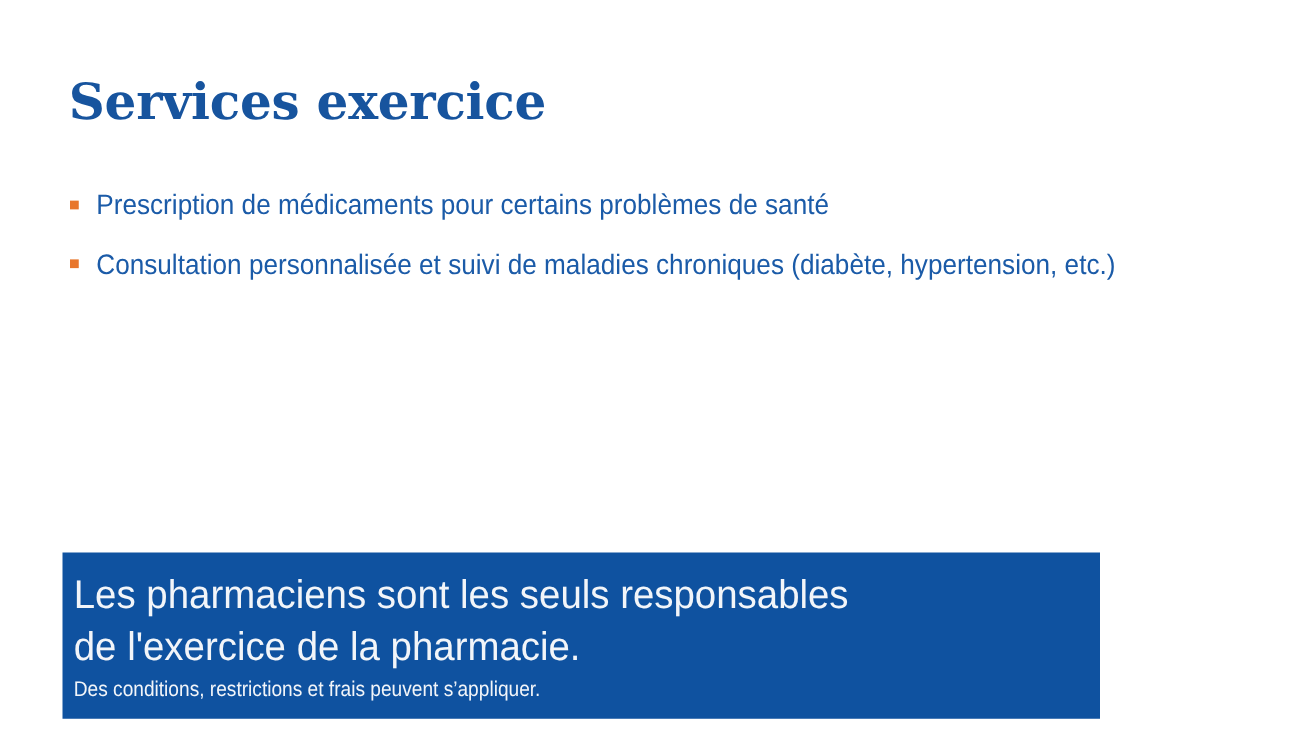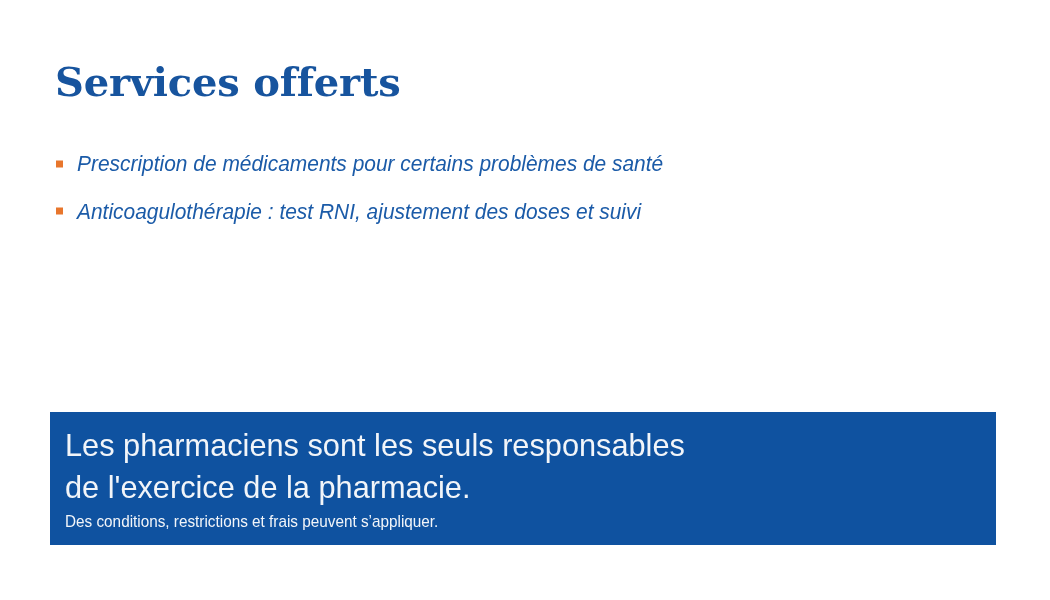--- a/index.html
+++ b/index.html
@@ -36,21 +36,20 @@
 
   
   .bullet-list {
     position: absolute;
     left: 55px;
     top: 140px;
     width: 980px;
     margin: 0;
     padding: 0;
     list-style: none;
-    font-style: italic;
   }
   .bullet-item {
     position: relative;
     padding-left: 22px;
     height: 47.5px;
     display: flex;
     align-items: center;
   }
   .bullet-marker {
     position: absolute;
@@ -68,26 +67,26 @@
     color: #1B5BA8;
     white-space: nowrap;
     transform: scaleX(0.93);
     transform-origin: left center;
   }
 
   
   .callout {
     position: absolute;
     left: 50px;
-    top: 412px;
-    width: 946px;
+    top: 442px;
+    width: 830px;
     height: 133px;
     background: #0F52A0;
     box-sizing: border-box;
-    padding: 12px 0 0 15px;
+    padding: 12px 0 0 9px;
   }
   .callout-main {
     font-family: "Liberation Sans", sans-serif;
     font-weight: 300;
     font-size: 32px;
     line-height: 42px;
     color: #F2F5F9;
     transform: scaleX(0.96);
     transform-origin: left top;
     white-space: nowrap;
@@ -104,30 +103,30 @@
     transform: scaleX(0.9);
     transform-origin: left top;
     white-space: nowrap;
   }
 </style>
 </head>
 <body>
 
 <div class="slide">
 
-  <div class="slide-title">Services offerts</div>
+  <div class="slide-title">Services exercice</div>
 
   <ul class="bullet-list">
     <li class="bullet-item">
       <span class="bullet-marker"></span>
       <span class="bullet-text">Prescription de médicaments pour certains problèmes de santé</span>
     </li>
     <li class="bullet-item">
       <span class="bullet-marker"></span>
-      <span class="bullet-text">Anticoagulothérapie : test RNI, ajustement des doses et suivi</span>
+      <span class="bullet-text">Consultation personnalisée et suivi de maladies chroniques (diabète, hypertension, etc.)</span>
     </li>
   </ul>
 
   <div class="callout">
     <div class="callout-main">
       <span class="callout-main-line">Les pharmaciens sont les seuls responsables</span>
       <span class="callout-main-line">de l'exercice de la pharmacie.</span>
     </div>
     <div class="callout-note">Des conditions, restrictions et frais peuvent s’appliquer.</div>
   </div>

